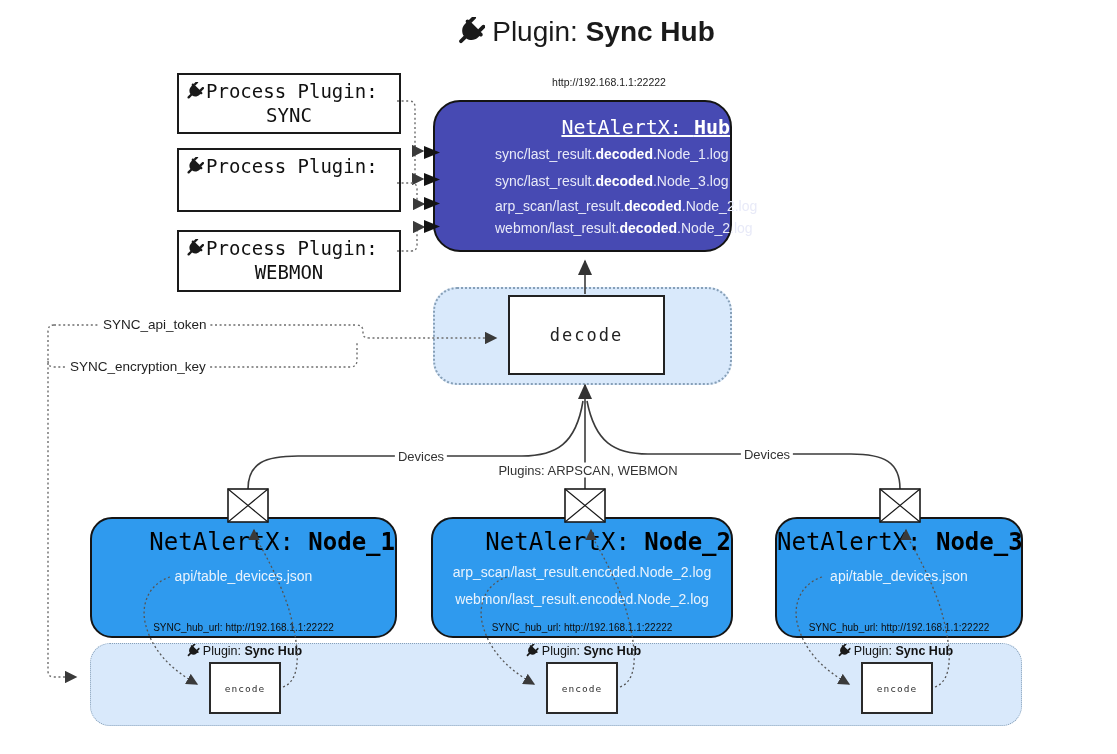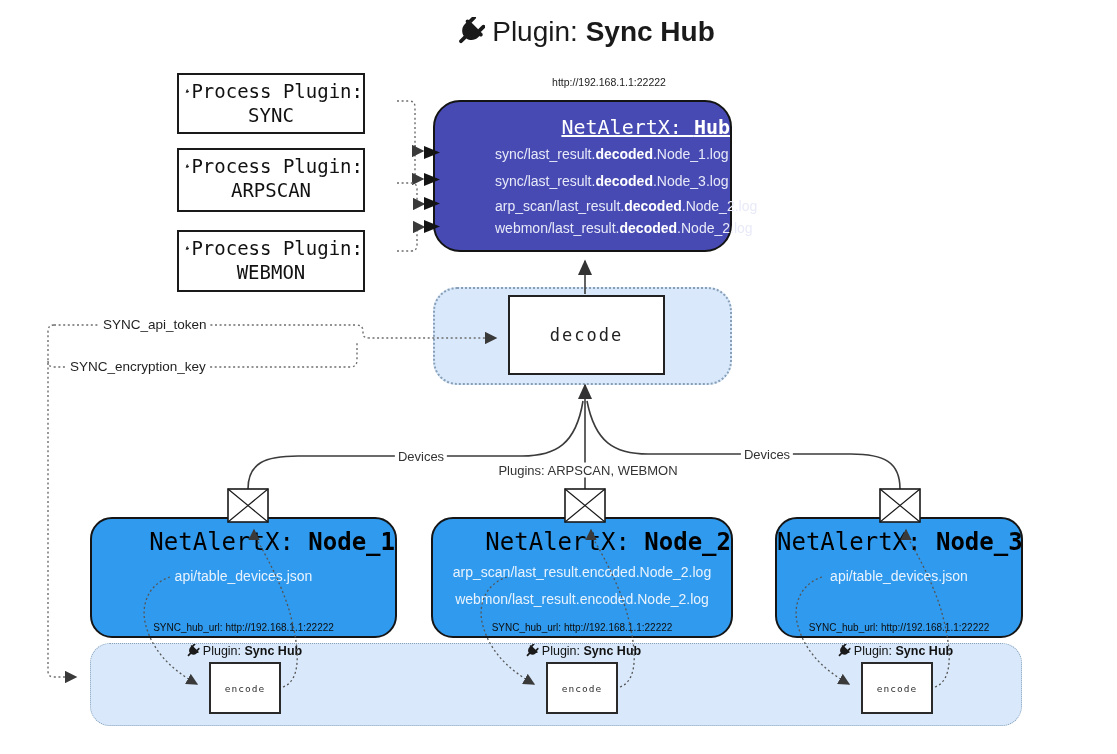--- a/index.html
+++ b/index.html
@@ -23,21 +23,21 @@
   
   .hub-url{left:585px;top:76px;transform:translateX(-50%);font-size:10.5px;color:#1c1c1c;white-space:nowrap;}
   .hub-box{left:433px;top:100px;width:299px;height:152px;background:#474ab3;
     border:2.5px solid #141414;border-radius:27px;box-sizing:border-box;}
   .hub-title{position:absolute;top:13px;left:0;width:100%;text-align:right;
     font-size:20px;color:#ffffff;white-space:nowrap;text-decoration:underline;}
   .hub-line{position:absolute;left:12px;font-size:14px;color:#e8eaf8;white-space:nowrap;line-height:16px;}
   .hub-line b{color:#ffffff;}
 
   
-  .proc-box{left:177px;width:188px;background:#ffffff;border:2px solid #1a1a1a;box-sizing:border-box;
+  .proc-box{left:177px;width:224px;background:#ffffff;border:2px solid #1a1a1a;box-sizing:border-box;
     color:#111;}
   .proc-row1{display:flex;align-items:center;gap:2px;padding-left:6px;margin-top:5px;
     font-size:19px;white-space:nowrap;}
   .proc-row2{text-align:center;font-size:19px;margin-top:2px;}
 
   
   .decode-band{left:433px;top:287px;width:299px;height:98px;background:#d9e9fb;
     border:2px dotted #87a0b8;border-radius:24px;box-sizing:border-box;}
   .decode-box{left:508px;top:295px;width:157px;height:80px;background:#ffffff;border:2px solid #222;
     box-sizing:border-box;display:flex;align-items:center;justify-content:center;
@@ -112,21 +112,20 @@
       </div>
     <div class="proc-row2">SYNC</div>
   </div>
   <div class="abs layer-box proc-box mono" style="top:148px;height:64px">
     <div class="proc-row1">
         <svg class="plug-med">
           <use href="#plug"></use>
         </svg>
         <span>Process Plugin:</span>
       </div>
-    <div class="proc-row2">ARPSCAN</div>
   </div>
   <div class="abs layer-box proc-box mono" style="top:230px;height:62px">
     <div class="proc-row1">
         <svg class="plug-med">
           <use href="#plug"></use>
         </svg>
         <span>Process Plugin:</span>
       </div>
     <div class="proc-row2">WEBMON</div>
   </div>

